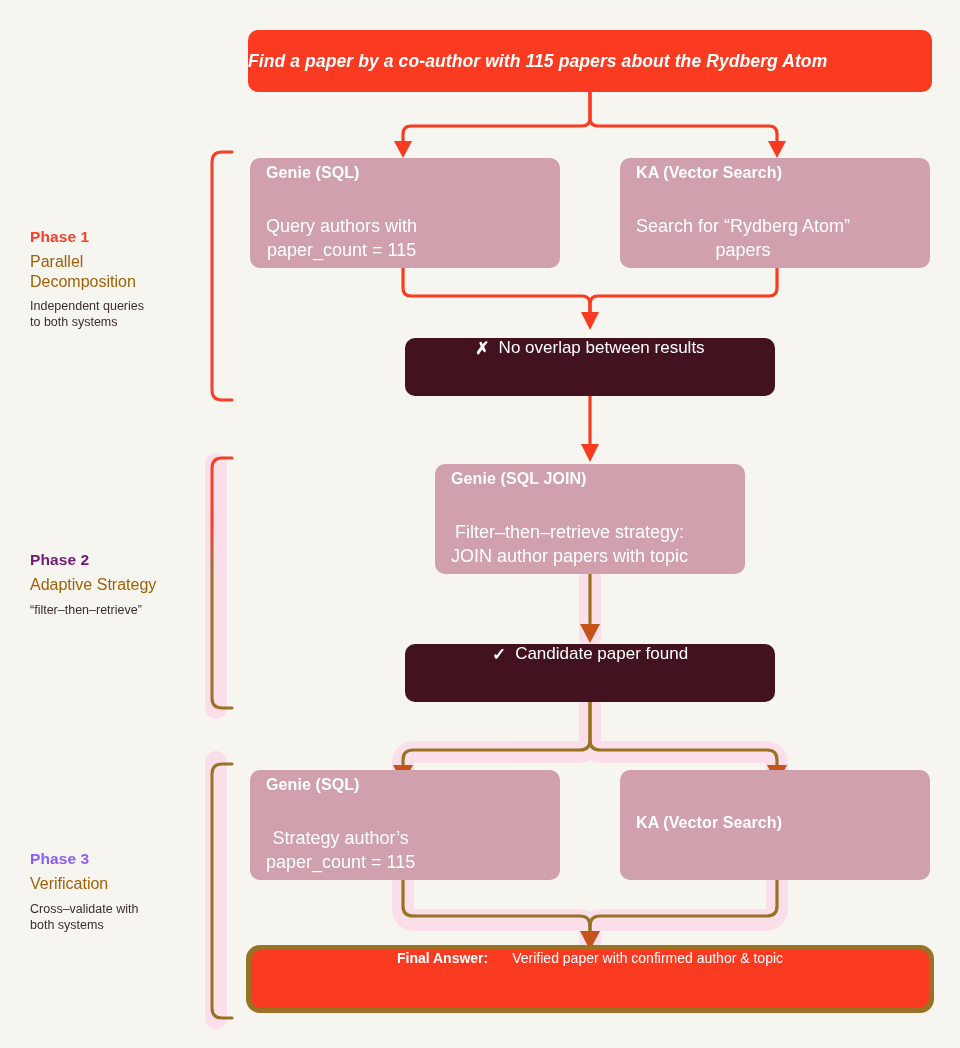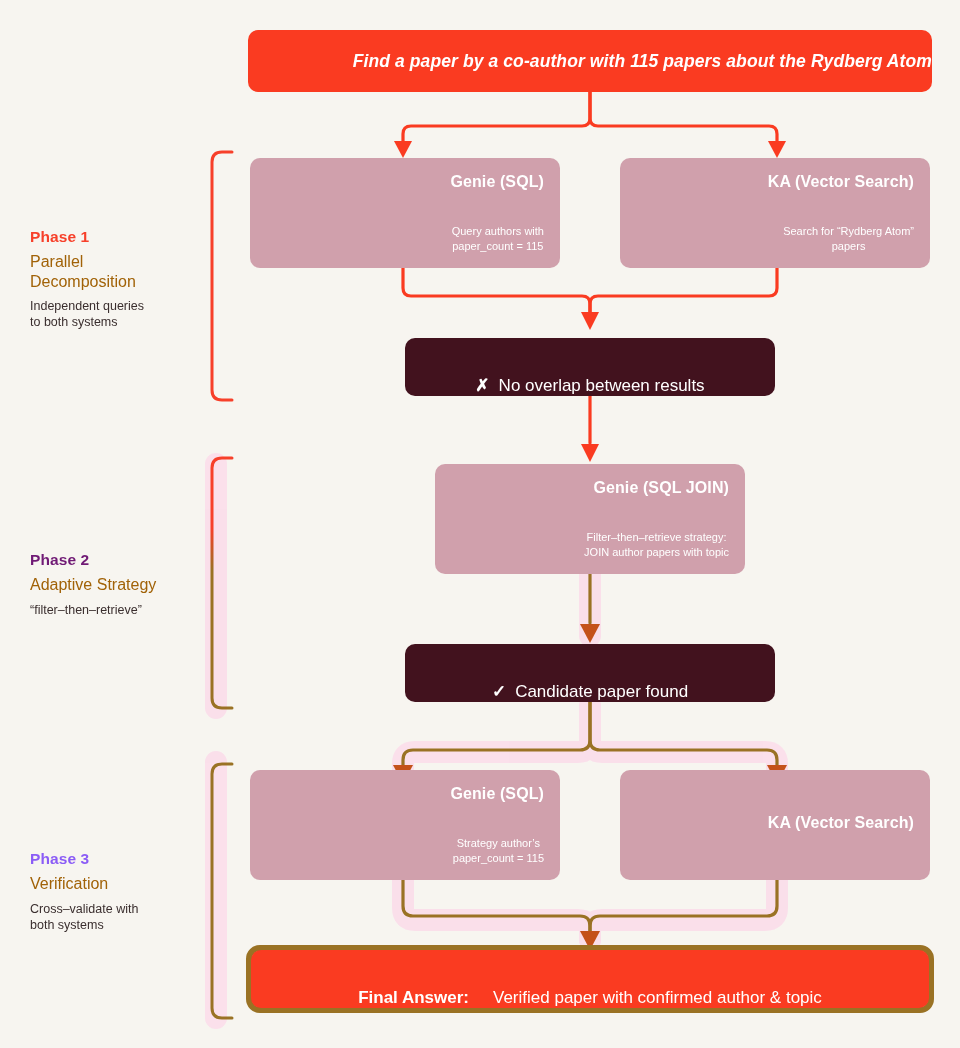--- a/index.html
+++ b/index.html
@@ -17,21 +17,21 @@
     position: absolute;
     inset: 0;
   }
 
   
   .node {
     position: absolute;
     border-radius: 10px;
     display: flex;
     flex-direction: column;
-    align-items: flex-end;
+    align-items: flex-start;
     justify-content: center;
     text-align: center;
     z-index: 4;
   }
 
   .node-query {
     background: #FA3B21;
     color: #FFFFFF;
     font-style: italic;
     font-weight: bold;
@@ -46,21 +46,21 @@
   }
 
   .node-system .ttl {
     font-weight: bold;
     font-size: 16px;
     margin-bottom: 5px;
     letter-spacing: 0.1px;
   }
 
   .node-system .sub {
-    font-size: 11px;
+    font-size: 18px;
     line-height: 1.32;
     font-weight: 400;
     margin-top: 28px;
   }
 
   .node-status {
     background: #42121E;
     color: #FFFFFF;
     font-size: 17px;
     flex-direction: row;
@@ -69,21 +69,21 @@
 
   .node-status .mark {
     font-weight: bold;
     font-size: 17px;
     display: inline-block;
   }
 
   .node-final {
     background: #FA3B21;
     color: #FFFFFF;
-    font-size: 17px;
+    font-size: 14px;
     flex-direction: row;
     gap: 24px;
   }
   .node-final .fa-label { font-weight: bold; }
   .node-final .fa-text  { font-weight: 400; }
 
   
   .phase-label {
     position: absolute;
     left: 30px;

